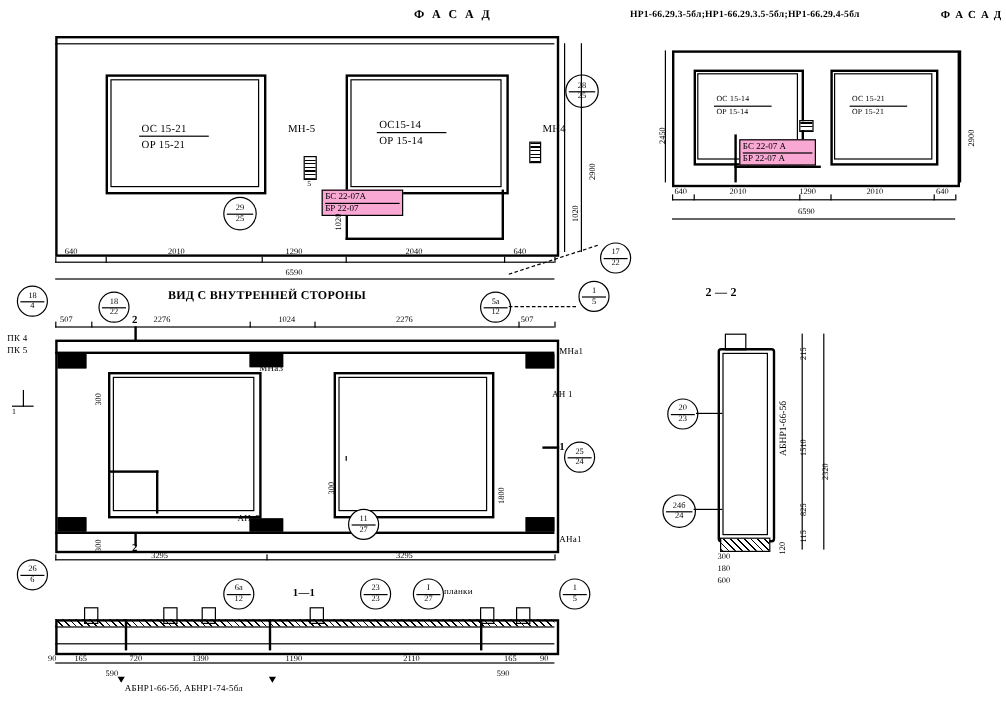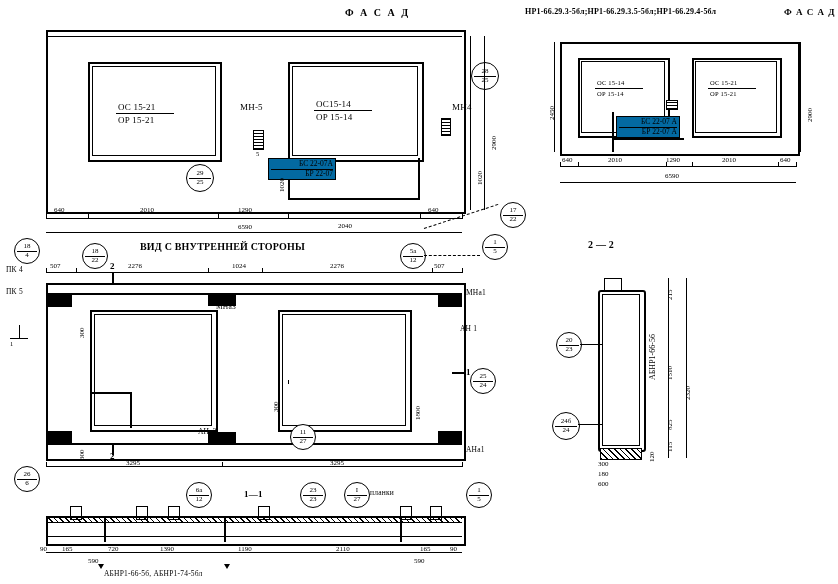--- a/index.html
+++ b/index.html
@@ -14,21 +14,21 @@
   .v{width:1px;}
   .h2{height:2px;}
   .v2{width:2px;}
   .box{position:absolute;border:1px solid #000;}
   .box2{position:absolute;border:2px solid #000;}
   .cir{position:absolute;border:1px solid #000;border-radius:50%;display:flex;flex-direction:column;align-items:center;justify-content:center;font-size:7px;line-height:1.05;background:#fff;}
   .cir .a{display:block;}
   .cir .b{display:block;border-top:1px solid #000;padding-top:0px;width:82%;text-align:center;}
   .rot{position:absolute;font-size:7px;white-space:nowrap;transform:rotate(-90deg);transform-origin:left top;}
   .dim{position:absolute;font-size:7px;white-space:nowrap;}
-  .lbl{position:absolute;border:1px solid #000;background:#0369a1;font-size:7.5px;text-align:right;padding:1px 2px;line-height:1.15;}
+  .lbl{position:absolute;border:1px solid #000;background:#f9a8d4;font-size:7.5px;text-align:left;padding:1px 2px;line-height:1.15;}
   .lbl .d{border-top:1px solid #000;}
   .dash{position:absolute;border-top:1px dashed #000;}
   .tick{position:absolute;background:#000;width:1px;height:5px;}
   .arrowdn{position:absolute;width:0;height:0;border-left:3px solid transparent;border-right:3px solid transparent;border-top:5px solid #000;}
   .hatch{position:absolute;background:repeating-linear-gradient(45deg,#000 0 1px,transparent 1px 4px);}
 </style>
 </head>
 <body>
 
 <div id="sheet">
@@ -80,21 +80,21 @@
   <div class="ln h" style="left:46px;top:218px;width:416px;"></div>
   <div class="tick" style="left:46px;top:214px;"></div>
   <div class="tick" style="left:88px;top:214px;"></div>
   <div class="tick" style="left:218px;top:214px;"></div>
   <div class="tick" style="left:288px;top:214px;"></div>
   <div class="tick" style="left:420px;top:214px;"></div>
   <div class="tick" style="left:462px;top:214px;"></div>
   <div class="dim" style="left:54px;top:206px;">640</div>
   <div class="dim" style="left:140px;top:206px;">2010</div>
   <div class="dim" style="left:238px;top:206px;">1290</div>
-  <div class="dim" style="left:338px;top:222px;">2040</div>
+  <div class="dim" style="left:338px;top:206px;">2040</div>
   <div class="dim" style="left:428px;top:206px;">640</div>
   <div class="dim" style="left:238px;top:223px;">6590</div>
   <div class="ln h" style="left:46px;top:232px;width:416px;"></div>
 
   <div class="rot" style="left:490px;top:150px;">2900</div>
   <div class="rot" style="left:476px;top:185px;">1020</div>
   <div class="rot" style="left:278px;top:192px;">1020</div>
   <div class="ln v" style="left:470px;top:36px;height:174px;"></div>
   <div class="ln v" style="left:484px;top:36px;height:174px;"></div>
 
@@ -159,21 +159,21 @@
 
   <div class="box2" style="left:278px;top:310px;width:130px;height:118px;"></div>
   <div class="box" style="left:282px;top:314px;width:122px;height:110px;"></div>
   <div class="ln v" style="left:288px;top:380px;height:4px;"></div>
 
   <div class="t sm" style="left:216px;top:303px;text-align:right;">МНа3</div>
   <div class="t sm" style="left:466px;top:289px;">МНа1</div>
   <div class="t sm" style="left:460px;top:325px;">АН 1</div>
   <div class="t sm" style="left:198px;top:428px;">АНа3</div>
   <div class="t sm" style="left:466px;top:446px;">АНа1</div>
-  <div class="t sm" style="left:6px;top:266px;">ПК 4</div>
+  <div class="t sm" style="left:6px;top:278px;">ПК 4</div>
   <div class="t sm" style="left:6px;top:288px;">ПК 5</div>
   <div class="ln h" style="left:10px;top:338px;width:18px;"></div>
   <div class="ln v" style="left:19px;top:325px;height:14px;"></div>
   <div class="t xs" style="left:10px;top:341px;">1</div>
 
   <div class="ln h" style="left:46px;top:272px;width:416px;"></div>
   <div class="tick" style="left:46px;top:268px;"></div>
   <div class="tick" style="left:76px;top:268px;"></div>
   <div class="tick" style="left:208px;top:268px;"></div>
   <div class="tick" style="left:262px;top:268px;"></div>

